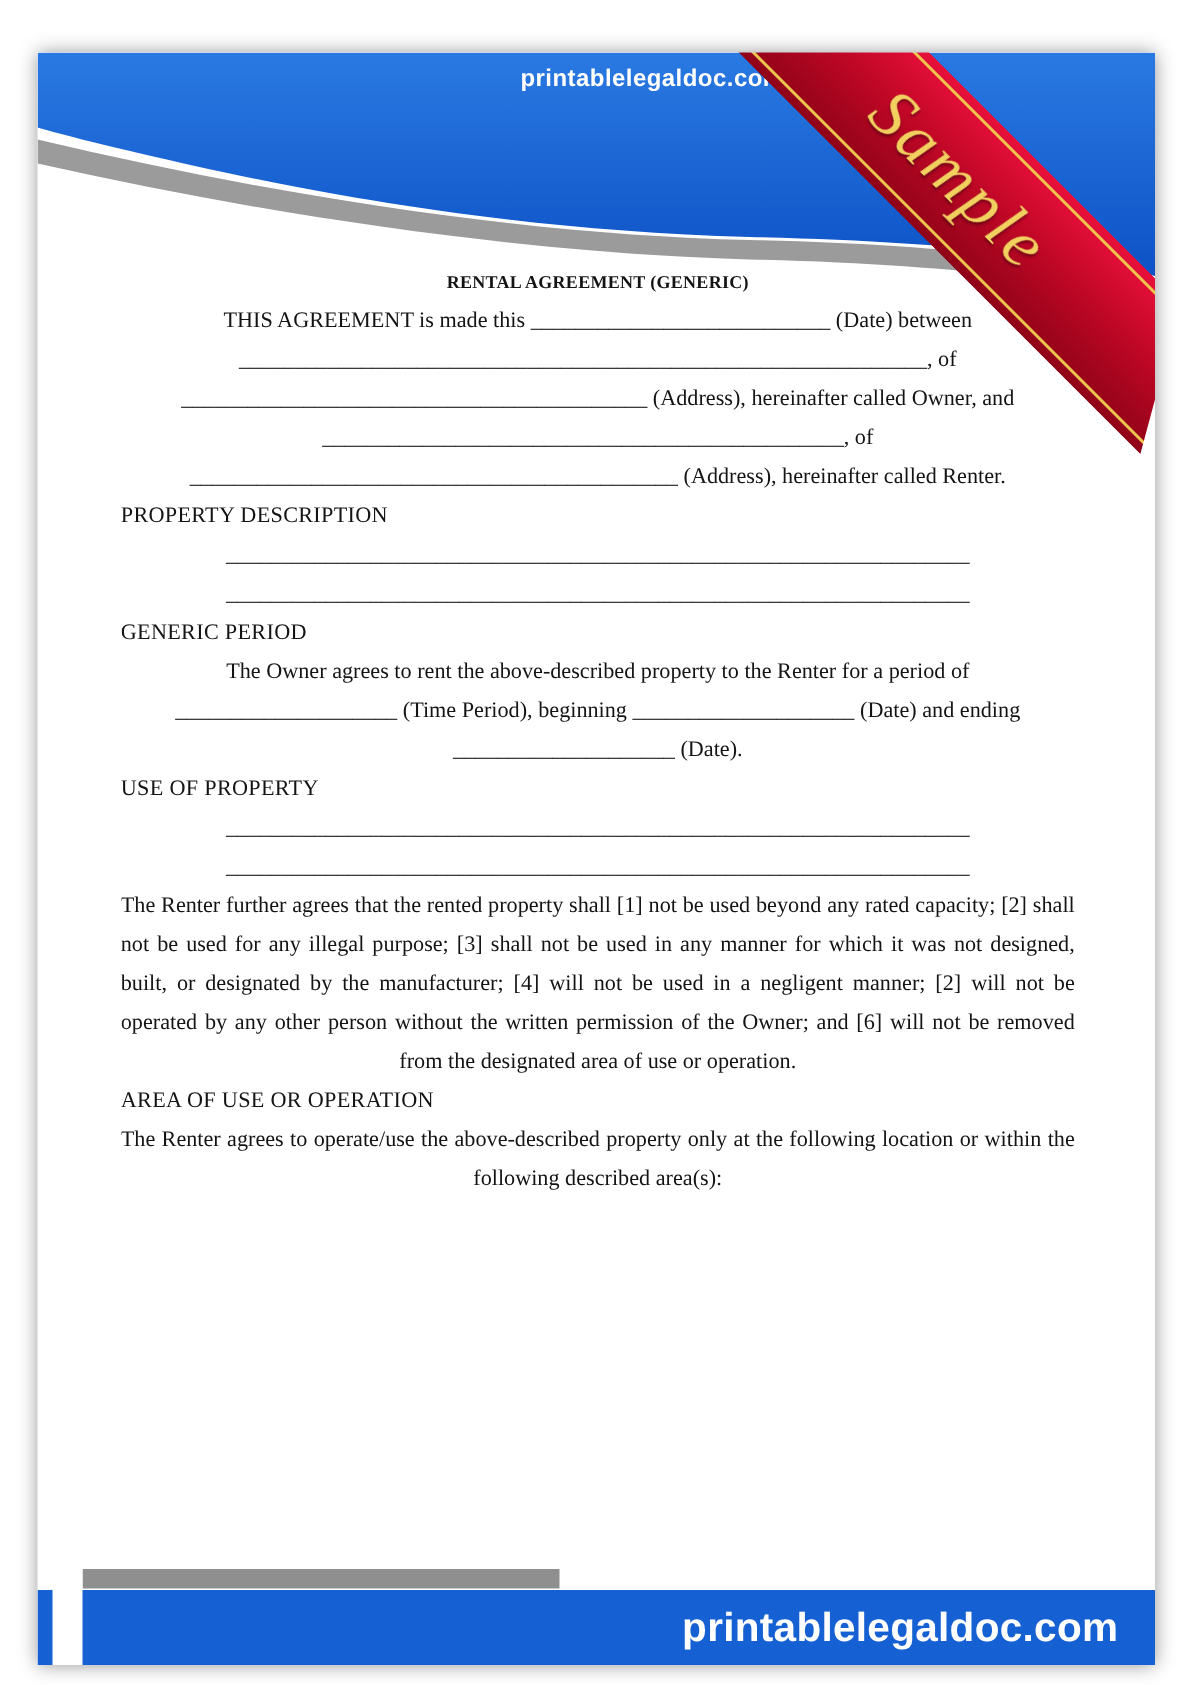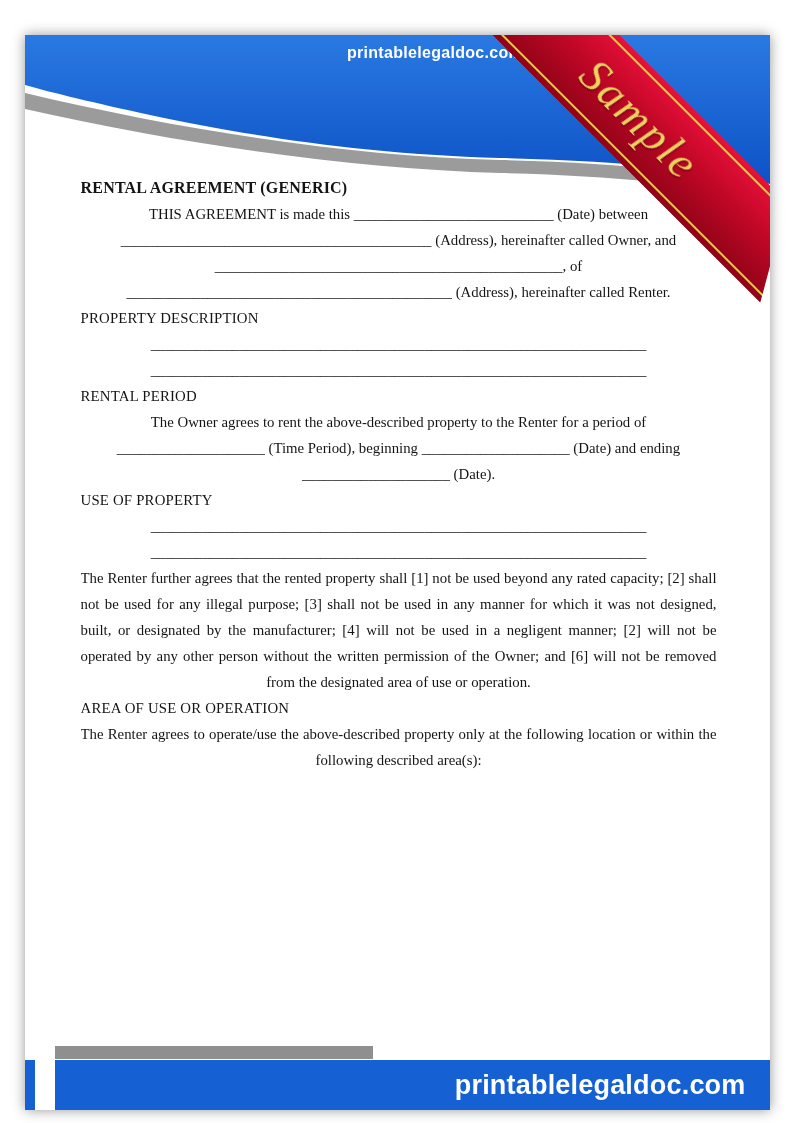--- a/index.html
+++ b/index.html
@@ -34,21 +34,21 @@
     font-family:"Liberation Serif",serif;font-style:italic;font-size:46px;
     color:#f2d060;letter-spacing:2px;text-shadow:1px 1px 2px rgba(0,0,0,.4);
   }
 
   
   .doc{
     position:absolute;top:140px;left:56px;width:636px;height:848px;overflow:hidden;
     font-size:14.8px;line-height:26px;color:#141414;
   }
   .doc div{margin:0;}
-  .title{font-weight:bold;font-size:16px;letter-spacing:.2px;}
+  .title{text-align:center;font-weight:bold;font-size:12px;letter-spacing:.2px;}
   .p1{margin-top:36px;}
   .h-section{margin-top:26px;letter-spacing:.2px;}
   .warranty{margin-top:22px;}
   .renter{margin-top:24px;}
   .area-h{margin-top:24px;}
   .jline{text-align:justify;text-align-last:justify;}
   .lline{text-align:center;}
   .blank{white-space:nowrap;overflow:hidden;text-align:center;}
 
   
@@ -84,31 +84,32 @@
   <div class="ribbon">
     <span class="ribbon-label">Sample</span>
   </div>
 
   <div class="doc">
 
     <div class="title">RENTAL AGREEMENT (GENERIC)</div>
 
     <div class="p1">
       <div class="lline">THIS AGREEMENT is made this ___________________________ (Date) between</div>
+      <div class="lline">______________________________________________________________, of</div>
       <div class="lline">__________________________________________ (Address), hereinafter called Owner, and</div>
       <div class="lline">_______________________________________________, of</div>
       <div class="lline">____________________________________________ (Address), hereinafter called Renter.</div>
     </div>
 
     <div class="h-section">PROPERTY DESCRIPTION</div>
     <div class="blank">___________________________________________________________________</div>
     <div class="blank">___________________________________________________________________</div>
 
 
-    <div class="h-section">RENTAL PERIOD</div>
+    <div class="h-section">GENERIC PERIOD</div>
     <div class="lline">The Owner agrees to rent the above-described property to the Renter for a period of</div>
     <div class="lline">____________________ (Time Period), beginning ____________________ (Date) and ending</div>
     <div class="lline">____________________ (Date).</div>
 
     <div class="h-section">USE OF PROPERTY</div>
     <div class="blank">___________________________________________________________________</div>
     <div class="blank">___________________________________________________________________</div>
 
     <div class="renter">
       <div class="jline">The Renter further agrees that the rented property shall [1] not be used beyond any rated capacity; [2] shall</div>

